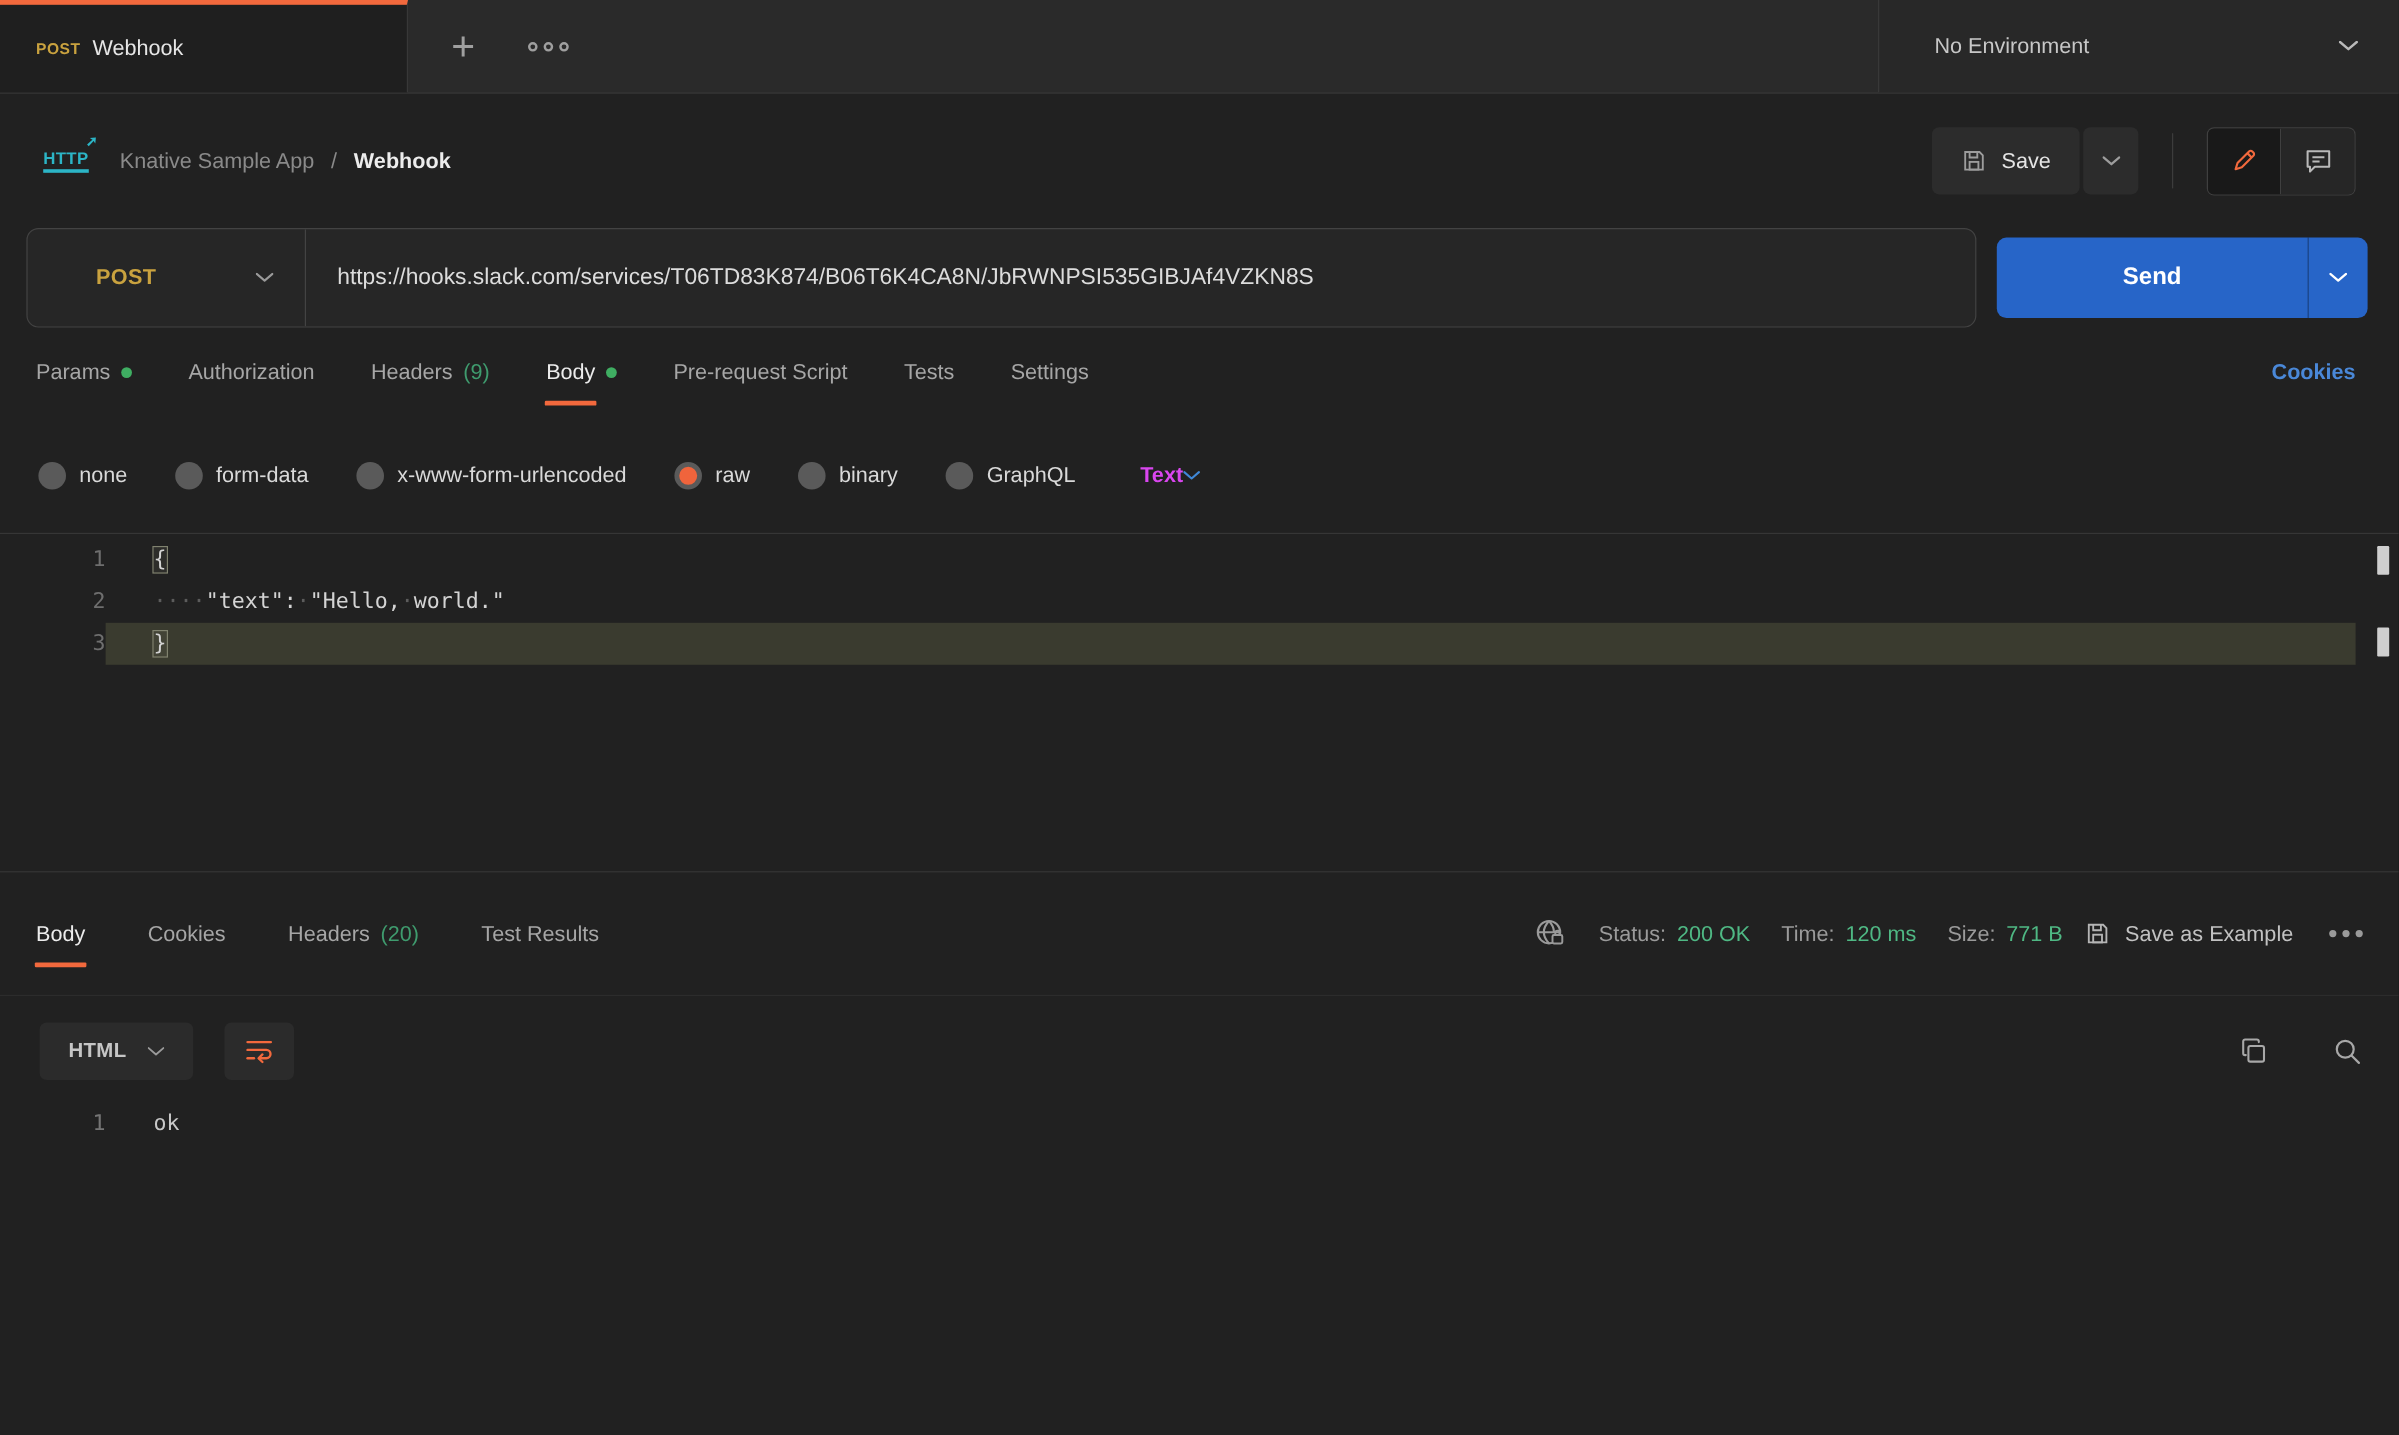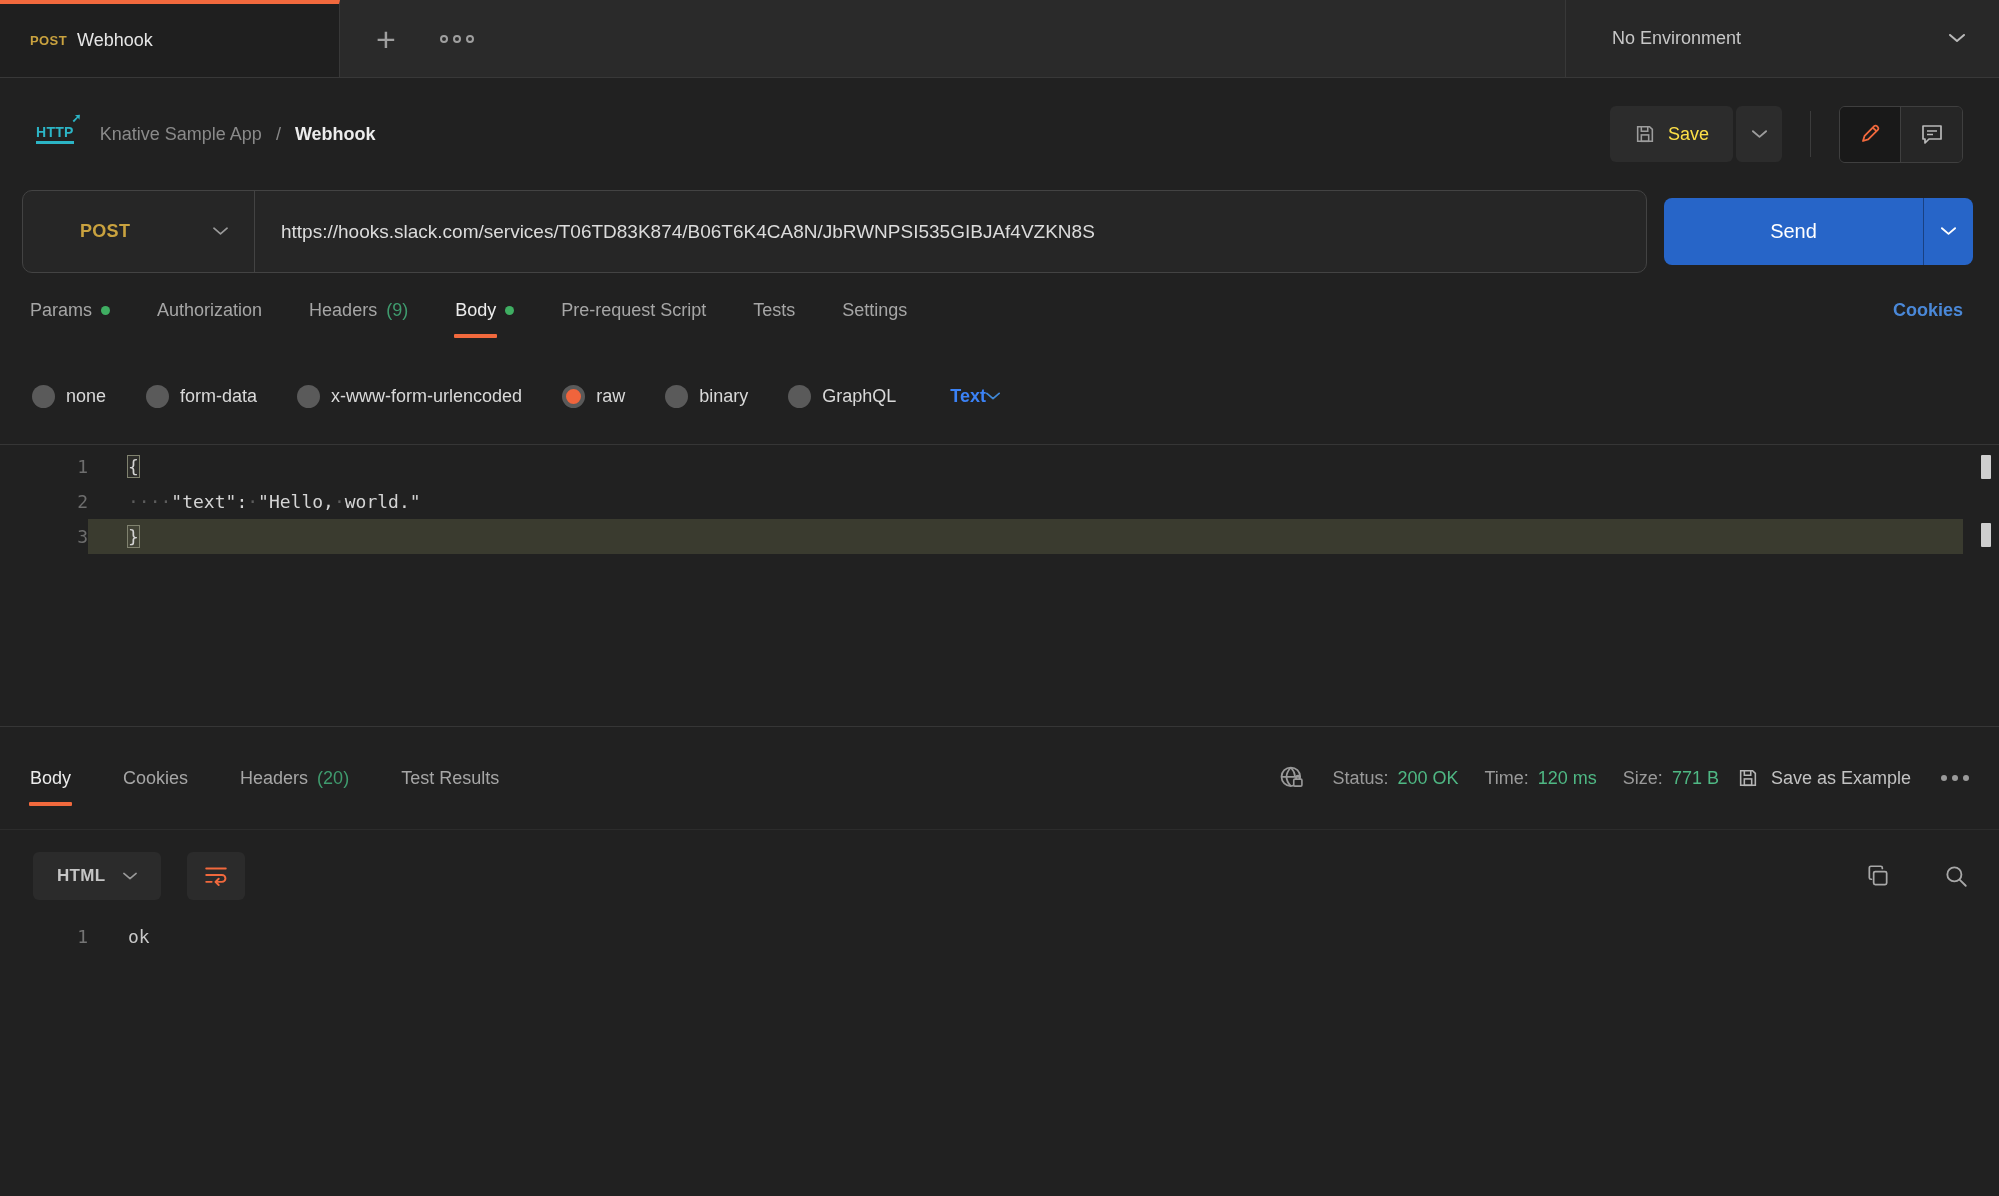--- a/index.html
+++ b/index.html
@@ -25,59 +25,59 @@
   
   .req-header { height:112px; display:flex; align-items:center; padding:0 36px; }
   .http-badge { color:#2cb5c6; font-size:14px; font-weight:700; border-bottom:3px solid #2cb5c6;
                 padding-bottom:1px; position:relative; margin-right:26px; letter-spacing:.3px; }
   .http-badge::before { content:"➚"; position:absolute; top:-13px; right:-8px; font-size:12px; }
   .crumb-collection { color:#8a8a8a; font-size:18px; }
   .crumb-sep { color:#8a8a8a; font-size:18px; margin:0 14px; }
   .crumb-name { color:#ececec; font-size:18px; font-weight:600; }
   .hdr-spacer { flex:1; }
   .save-btn { height:56px; background:#2c2c2c; border-radius:6px; display:flex; align-items:center;
-              gap:12px; padding:0 24px; color:#fde047; font-size:18px; cursor:pointer; }
+              gap:12px; padding:0 24px; color:#e5e5e5; font-size:18px; cursor:pointer; }
   .save-caret { height:56px; width:46px; background:#2c2c2c; border-radius:6px; margin-left:3px;
                 display:flex; align-items:center; justify-content:center; color:#9d9d9d; cursor:pointer; }
   .vdiv { width:1px; height:46px; background:#3c3c3c; margin:0 28px; }
   .edit-group { display:flex; height:57px; border:1px solid #3f3f3f; border-radius:6px; overflow:hidden; }
   .edit-group .seg { width:61px; display:flex; align-items:center; justify-content:center; cursor:pointer; }
   .seg-pencil { background:#191919; border-right:1px solid #3f3f3f; }
   .seg-comment { background:#262626; }
 
   
   .url-row { height:83px; display:flex; align-items:stretch; padding:0 26px 0 22px; gap:17px; }
   .url-bar { flex:1; background:#262626; border:1px solid #434343; border-radius:10px; display:flex; overflow:hidden; }
   .method-select { width:232px; display:flex; align-items:center; justify-content:space-between;
                    padding:0 26px 0 57px; border-right:1px solid #434343; cursor:pointer; }
   .method-select .method-label { color:#c9a23f; font-size:18px; font-weight:700; letter-spacing:.3px; }
   .url-value { flex:1; display:flex; align-items:center; padding-left:26px; color:#dcdcdc; font-size:19px; white-space:nowrap; }
   .send-btn { width:309px; background:#2765c8; border-radius:8px; margin:8px 0; display:flex; cursor:pointer; }
-  .send-main { flex:1; display:flex; align-items:center; justify-content:center; color:#fff; font-size:20px; font-weight:400; }
+  .send-main { flex:1; display:flex; align-items:center; justify-content:center; color:#fff; font-size:20px; font-weight:700; }
   .send-caret { width:50px; border-left:1px solid rgba(0,0,0,.35); display:flex; align-items:center; justify-content:center; color:#fff; }
 
   
   .req-tabs { height:75px; display:flex; align-items:center; padding:0 36px 0 30px; }
   .rtab { display:flex; align-items:center; gap:9px; margin-right:47px; cursor:pointer; }
   .rtab-label { color:#a6a6a6; font-size:18px; position:relative; }
   .rtab.active .rtab-label { color:#ececec; }
   .rtab.active .rtab-label::after { content:""; position:absolute; left:-1px; right:-1px; bottom:-17px;
                                     height:4px; background:#f2693d; border-radius:1px; }
   .rtab .count { color:#3f9b6e; font-size:18px; }
   .gdot { width:9px; height:9px; border-radius:50%; background:#3fae62; }
   .tabs-spacer { flex:1; }
   .cookies-link { color:#4a88d8; font-size:18px; font-weight:600; cursor:pointer; }
 
   
   .radio-row { height:96px; display:flex; align-items:center; padding-left:32px; }
   .opt { display:flex; align-items:center; gap:11px; margin-right:40px; cursor:pointer; }
   .radio { width:23px; height:23px; border-radius:50%; background:#5a5a5a; }
   .opt.selected .radio { background:#f0643c; border:4px solid #5a5a5a; }
   .opt-label { color:#d9d9d9; font-size:18px; }
-  .lang-select { display:flex; align-items:center; margin-left:14px; color:#3b82f6; cursor:pointer; }
+  .lang-select { display:flex; align-items:center; margin-left:14px; color:#d946ef; cursor:pointer; }
   .lang-select .lang-label { font-size:18px; font-weight:600; }
 
   
   .editor { position:relative; height:283px; border-top:1px solid #363636; border-bottom:1px solid #363636;
             font-family:"DejaVu Sans Mono", monospace; padding-top:4px; }
   .code-line { display:flex; height:35px; line-height:35px; font-size:18px; position:relative; }
   .line-num { flex:0 0 88px; text-align:right; color:#6e6e6e; }
   .line-content { padding-left:40px; color:#d4d4d4; white-space:pre; flex:1; }
   .code-line.current .line-content { background:#3a3b2f; margin-right:36px; }
   .ws { color:#5c5c5c; }

